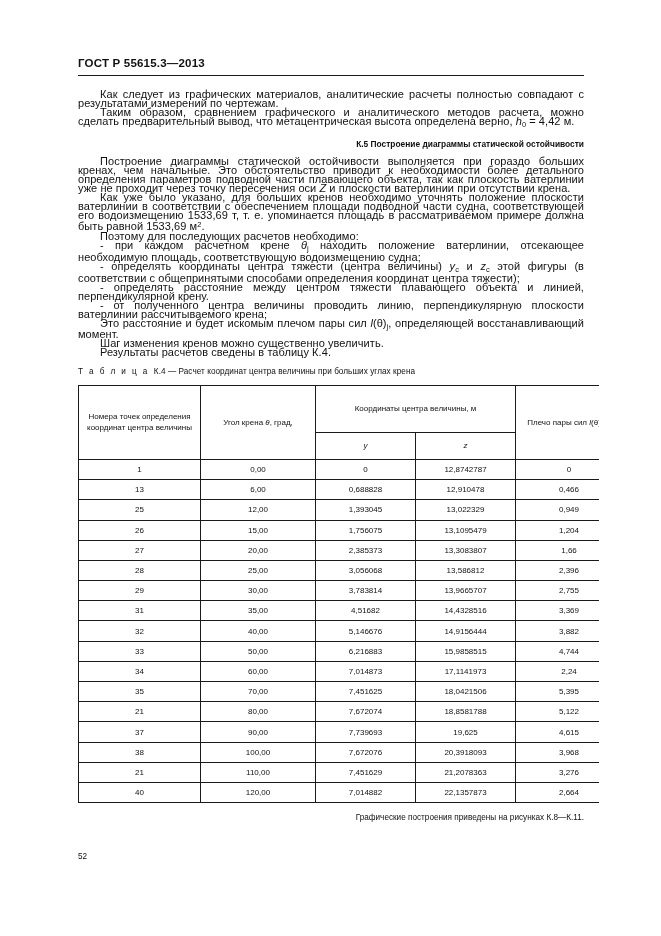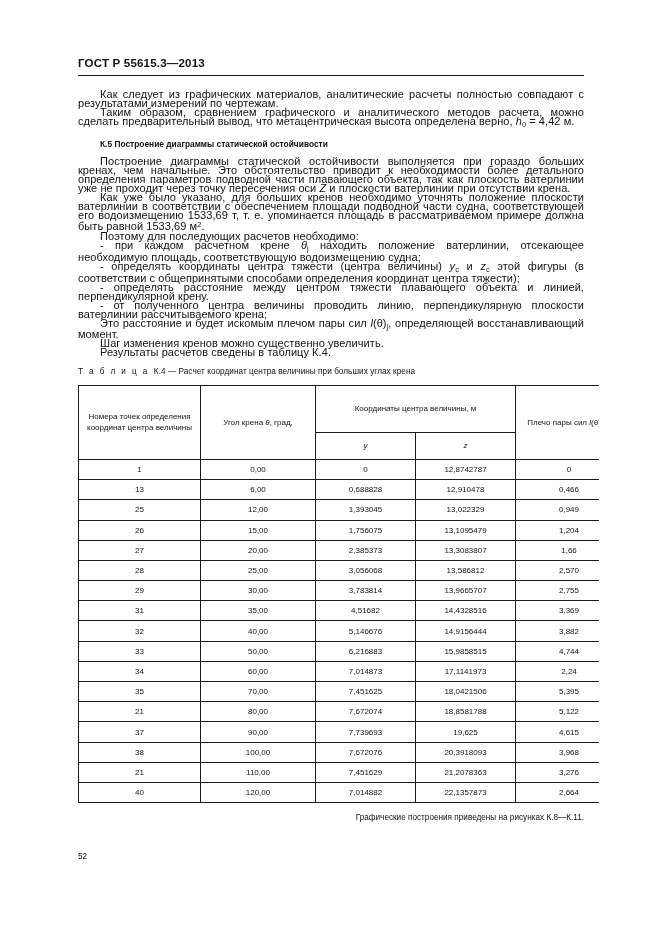--- a/index.html
+++ b/index.html
@@ -56,20 +56,21 @@
     text-indent: 22px;
     letter-spacing: 0.06px;
   }
   p.dash { text-indent: 22px; }
   h3.sec-title {
     margin: 10px 0 7px 0;
     font-size: 8.4px;
     font-weight: bold;
     text-indent: 22px;
     line-height: 11.6px;
+    text-align: right;
   }
   .gap-md { height: 9px; }
 
   i, .ital { font-style: italic; }
   sub { font-size: 0.68em; vertical-align: -0.25em; }
   sup { font-size: 0.68em; vertical-align: 0.45em; }
 
   
   .table-caption {
     margin: 0;
@@ -227,21 +228,21 @@
             <td>20,00</td>
             <td>2,385373</td>
             <td>13,3083807</td>
             <td>1,66</td>
           </tr>
           <tr>
             <td>28</td>
             <td>25,00</td>
             <td>3,056068</td>
             <td>13,586812</td>
-            <td>2,570</td>
+            <td>2,396</td>
           </tr>
           <tr>
             <td>29</td>
             <td>30,00</td>
             <td>3,783814</td>
             <td>13,9665707</td>
             <td>2,755</td>
           </tr>
           <tr>
             <td>31</td>

